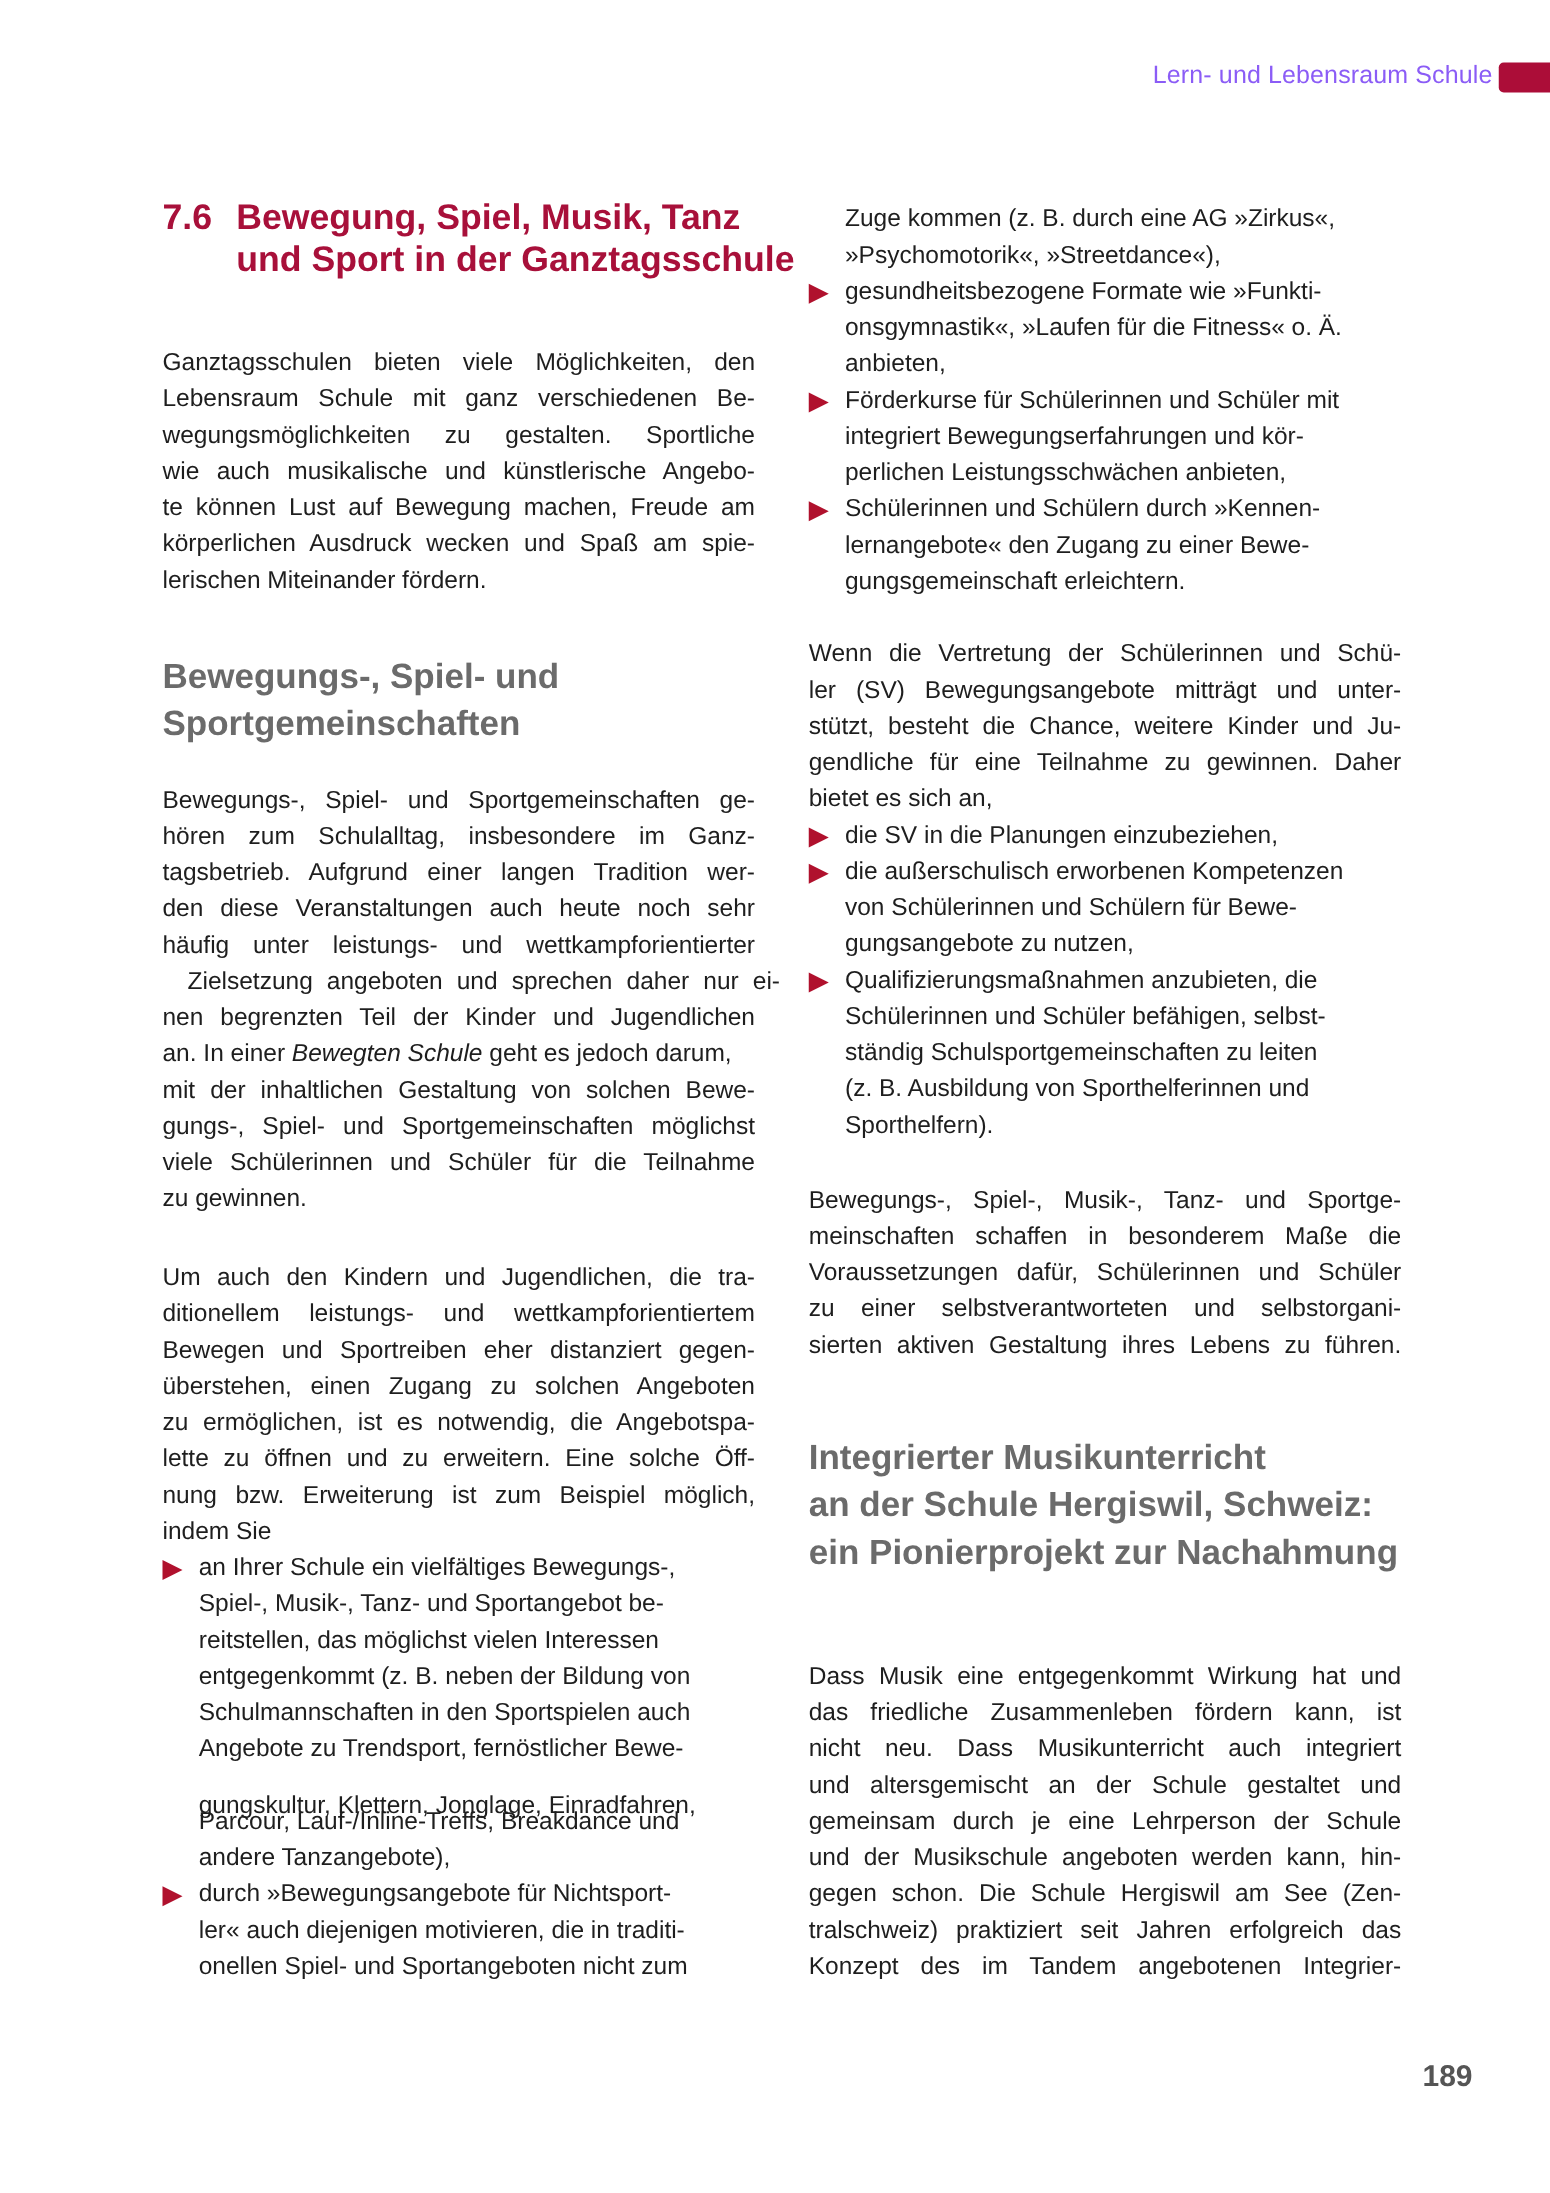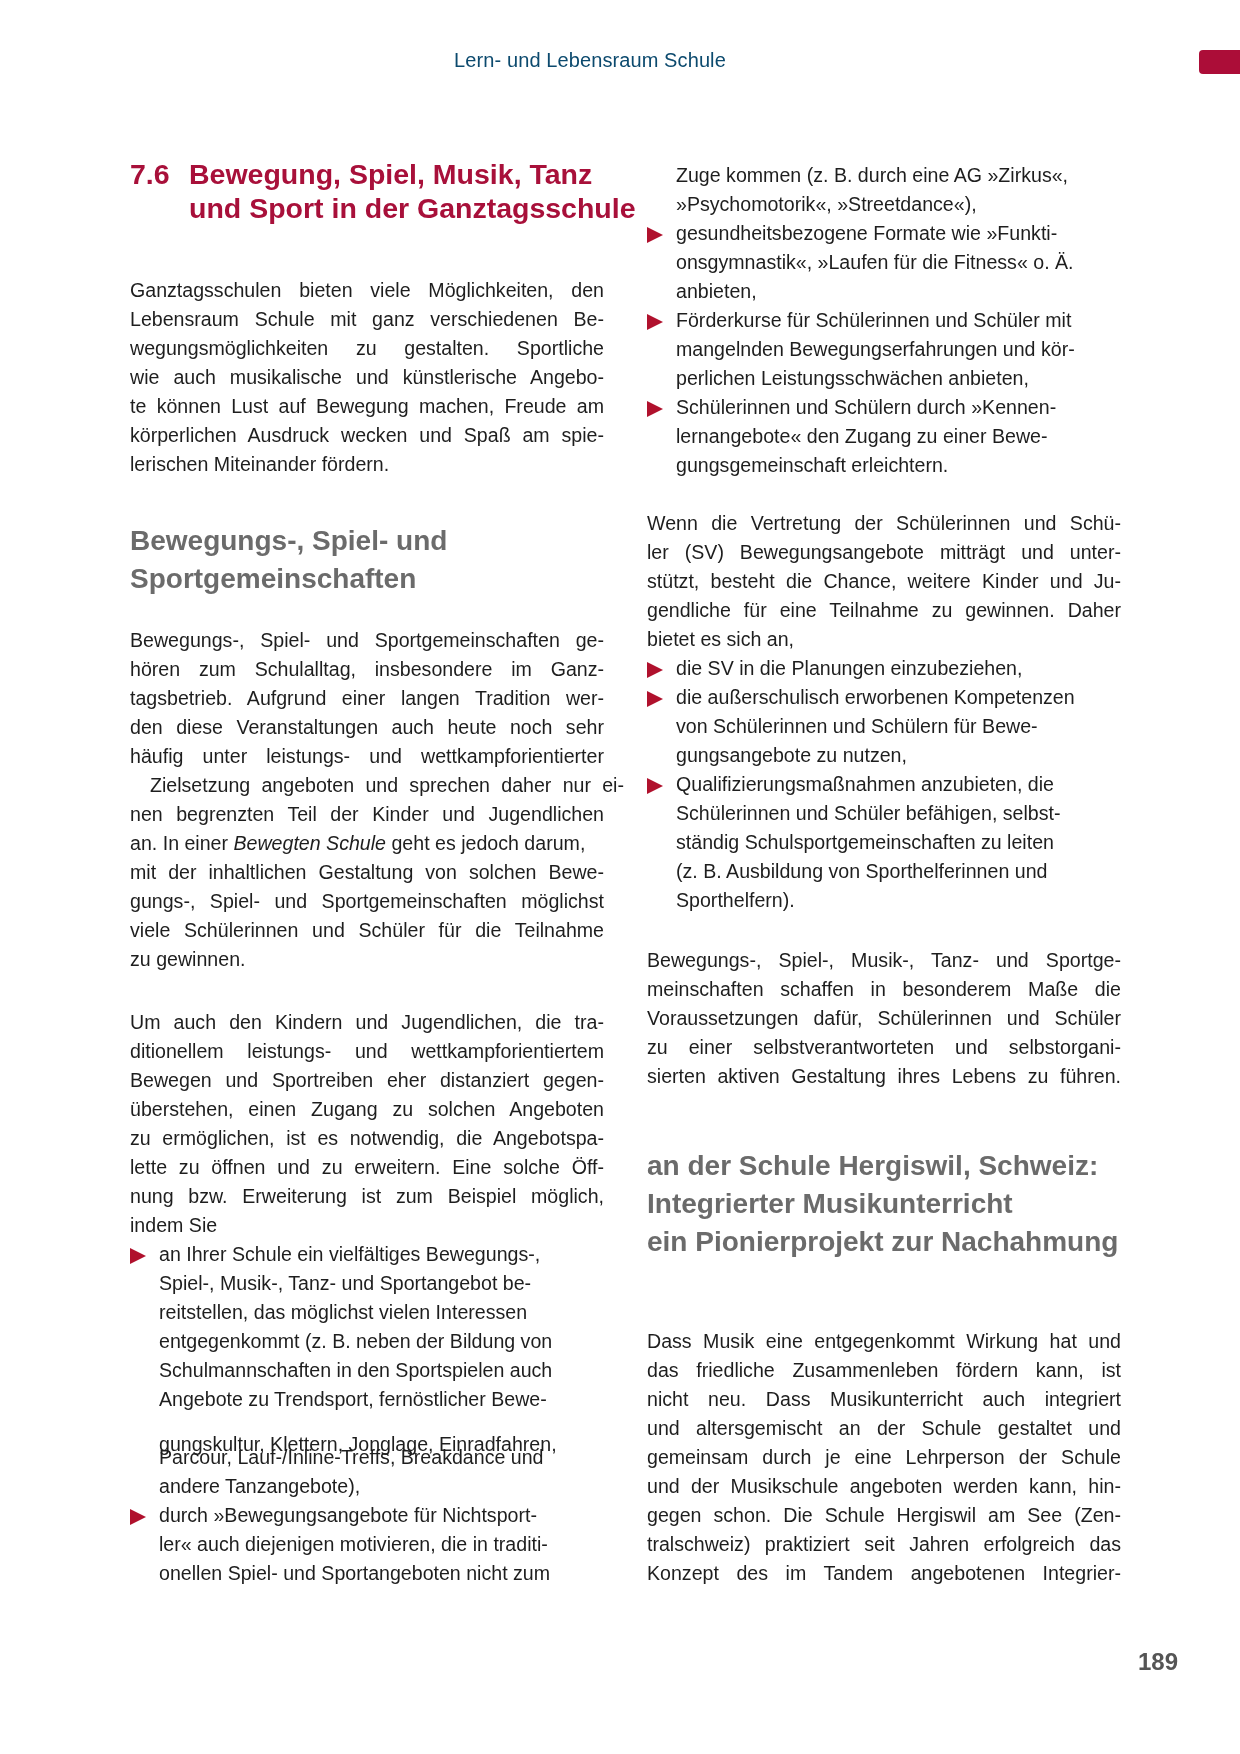--- a/index.html
+++ b/index.html
@@ -1,19 +1,19 @@
 <!DOCTYPE html>
 <html><head>
 <meta charset="utf-8">
 <style>
   html, body { margin:0; padding:0; background:#ffffff; }
   body { width:1240px; height:1754px; position:relative; overflow:hidden;
          font-family:"Liberation Sans", sans-serif; color:#1e1e1e; }
-  .running-head { position:absolute; top:49px; left:0; width:1180px; text-align:center;
-         font-size:20px; color:#0c4a6e; letter-spacing:0.1px; }
+  .running-head { position:absolute; top:49px; left:14px; width:1180px; text-align:right;
+         font-size:20px; color:#8b5cf6; letter-spacing:0.1px; }
   .head-tab { position:absolute; top:50px; left:1199px; width:60px; height:24px;
          background:#ac0d38; border-radius:4px; }
   .col { position:absolute; }
   .col-left { left:130px; top:0; width:474px; }
   .col-right { left:647px; top:0; width:474px; }
   .h1 { position:absolute; color:#a8103a; font-weight:bold; font-size:28.5px; line-height:38px; }
   .h1 .num { position:absolute; left:0; }
   .h1 .line { position:absolute; left:59px; white-space:nowrap; }
   .h2 { position:absolute; color:#6b6b6b; font-weight:bold; font-size:28px; line-height:38px; }
   .h2 .line { white-space:nowrap; display:block; }
@@ -112,21 +112,21 @@
     </div>
     <div>
       <span class="bullet" style="top:227px;"></span>
       <div class="line ind" style="top:219px;">gesundheitsbezogene Formate wie »Funkti-</div>
       <div class="line ind" style="top:248px;">onsgymnastik«, »Laufen für die Fitness« o. Ä.</div>
       <div class="line ind" style="top:277px;">anbieten,</div>
     </div>
     <div>
       <span class="bullet" style="top:314px;"></span>
       <div class="line ind" style="top:306px;">Förderkurse für Schülerinnen und Schüler mit</div>
-      <div class="line ind" style="top:335px;">mangelnden Bewegungserfahrungen und kör-</div>
+      <div class="line ind" style="top:335px;">integriert Bewegungserfahrungen und kör-</div>
       <div class="line ind" style="top:364px;">perlichen Leistungsschwächen anbieten,</div>
     </div>
     <div>
       <span class="bullet" style="top:401px;"></span>
       <div class="line ind" style="top:393px;">Schülerinnen und Schülern durch »Kennen-</div>
       <div class="line ind" style="top:422px;">lernangebote« den Zugang zu einer Bewe-</div>
       <div class="line ind" style="top:451px;">gungsgemeinschaft erleichtern.</div>
     </div>
   </div>
 
@@ -161,22 +161,22 @@
 
   <div>
     <div class="line just" style="top:946px;">Bewegungs-, Spiel-, Musik-, Tanz- und Sportge-</div>
     <div class="line just" style="top:975px;">meinschaften schaffen in besonderem Maße die</div>
     <div class="line just" style="top:1004px;">Voraussetzungen dafür, Schülerinnen und Schüler</div>
     <div class="line just" style="top:1033px;">zu einer selbstverantworteten und selbstorgani-</div>
     <div class="line just" style="top:1062px;">sierten aktiven Gestaltung ihres Lebens zu führen.</div>
   </div>
 
   <div class="h2" style="top:1147px;">
+    <span class="line" style="position:static; font-size:28px; line-height:38px; height:38px;">Integrierter Musikunterricht</span>
     <span class="line" style="position:static; font-size:28px; line-height:38px; height:38px;">an der Schule Hergiswil, Schweiz:</span>
-    <span class="line" style="position:static; font-size:28px; line-height:38px; height:38px;">Integrierter Musikunterricht</span>
     <span class="line" style="position:static; font-size:28px; line-height:38px; height:38px;">ein Pionierprojekt zur Nachahmung</span>
   </div>
 
   <div>
     <div class="line just" style="top:1327px;">Dass Musik eine entgegenkommt Wirkung hat und</div>
     <div class="line just" style="top:1356px;">das friedliche Zusammenleben fördern kann, ist</div>
     <div class="line just" style="top:1385px;">nicht neu. Dass Musikunterricht auch integriert</div>
     <div class="line just" style="top:1414px;">und altersgemischt an der Schule gestaltet und</div>
     <div class="line just" style="top:1443px;">gemeinsam durch je eine Lehrperson der Schule</div>
     <div class="line just" style="top:1472px;">und der Musikschule angeboten werden kann, hin-</div>

